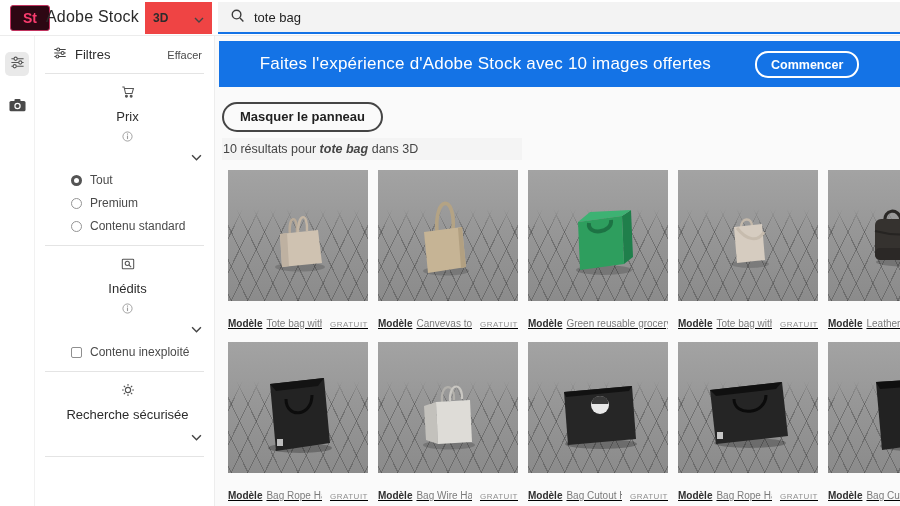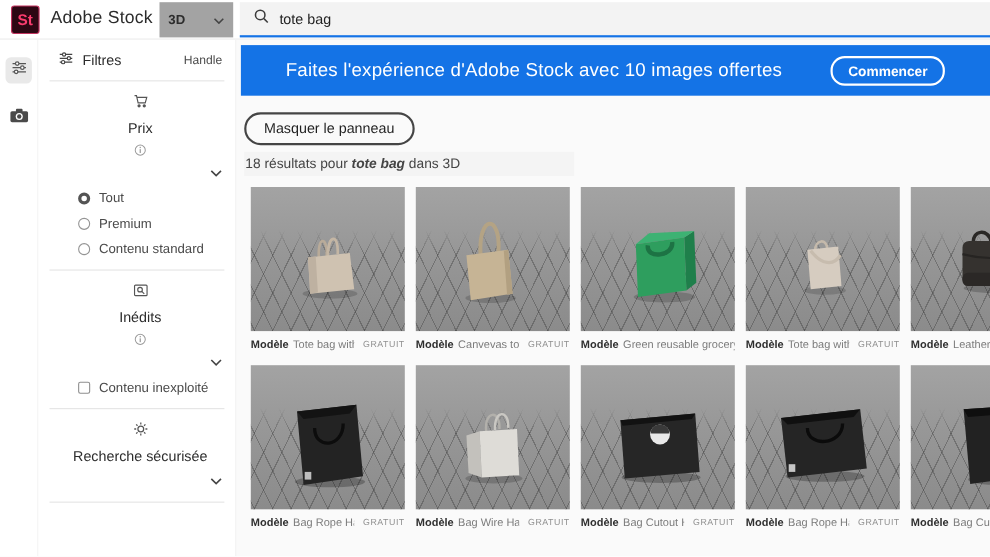--- a/index.html
+++ b/index.html
@@ -3,25 +3,25 @@
 <meta charset="utf-8">
 <style>
   * { margin:0; padding:0; box-sizing:border-box; }
   html,body { width:900px; height:506px; }
   body { font-family:"Liberation Sans", sans-serif; background:#fff; overflow:hidden; }
   .screen { position:relative; width:900px; height:506px; overflow:hidden; background:#fff; }
 
   
   .topbar { position:absolute; top:0; left:0; right:0; height:36px; background:#fff;
             border-bottom:1px solid #ececec; z-index:5; }
-  .logo { position:absolute; left:10px; top:5px; width:26px; height:26px; background:#2d0713;
+  .logo { position:absolute; left:10px; top:5px; width:40px; height:26px; background:#2d0713;
           border:1px solid #c2335f; border-radius:3px; color:#fa3c6e; font-weight:bold;
           font-size:14px; display:flex; align-items:center; justify-content:center; }
   .brand { position:absolute; left:46px; top:8px; font-size:16px; color:#2b2b2b; letter-spacing:.2px; }
-  .category { position:absolute; left:145px; top:2px; width:67px; height:32px; background:#a3a3a3;
+  .category { position:absolute; left:145px; top:2px; width:67px; height:32px; background:#ef4444;
               display:flex; align-items:center; padding:0 8px; cursor:pointer; }
   .category .cat-label { font-size:12px; font-weight:bold; color:#2c2c2c; }
   .category .chev { margin-left:auto; }
   .searchbar { position:absolute; left:218px; top:2px; right:0; height:32px; background:#f3f3f3;
                border-bottom:2px solid #1473e6; display:flex; align-items:center; padding-left:12px; gap:9px; }
   .searchbar input { border:none; background:transparent; outline:none; font-size:13px; color:#222;
                      font-family:"Liberation Sans", sans-serif; width:400px; }
 
   
   .rail { position:absolute; top:36px; left:0; width:35px; bottom:0; background:#fff;
@@ -54,39 +54,39 @@
   
   .main { position:absolute; top:36px; left:215px; right:0; bottom:0; background:#fafafa; overflow:hidden; }
   .banner { position:absolute; top:5px; left:4px; right:0; height:46px; background:#1473e6;
             display:flex; align-items:center; justify-content:center; gap:44px; }
   .banner .msg { color:#fff; font-size:17px; letter-spacing:.2px; }
   .cta { border:2px solid #fff; background:transparent; color:#fff; border-radius:13px;
          padding:5px 14px 4px; font-size:12.5px; font-weight:bold; cursor:pointer;
          font-family:"Liberation Sans", sans-serif; }
   .hide-panel { position:absolute; top:66px; left:7px; border:2px solid #454545; background:transparent;
                 color:#1f1f1f; border-radius:16px; padding:5px 16px 6px; font-size:13px; cursor:pointer;
-                font-family:"Liberation Sans", sans-serif; }
+                font-family:"Liberation Sans", sans-serif;font-weight:bold; }
   .results-band { position:absolute; top:102px; left:7px; width:300px; background:#f4f4f4;
                   padding:4px 0 4px 1px; font-size:12.5px; color:#454545; }
   .results-band .q { font-weight:bold; font-style:italic; }
 
   
   .grid { position:absolute; top:134px; left:13px; display:grid;
           grid-template-columns:repeat(5, 140px); column-gap:10px; row-gap:13px; }
   .card { width:140px; cursor:pointer; }
   .thumb { position:relative; width:140px; height:131px; overflow:hidden;
            background:linear-gradient(180deg,#a3a3a3 0%,#979797 45%,#8b8b8b 100%); }
   .floor { position:absolute; left:-20%; right:-20%; top:30%; bottom:-4%;
            background-image:
              repeating-linear-gradient(64deg,  rgba(58,58,58,.38) 0 1px, transparent 1px 15px),
              repeating-linear-gradient(-64deg, rgba(58,58,58,.38) 0 1px, transparent 1px 15px);
            -webkit-mask-image:linear-gradient(180deg, transparent 0, #000 22%);
            mask-image:linear-gradient(180deg, transparent 0, #000 22%); }
   .thumb svg { position:absolute; inset:0; }
-  .caption { display:flex; align-items:flex-start; margin-top:7px; }
+  .caption { display:flex; align-items:flex-end; margin-top:17px;text-decoration:underline; }
   .caption .type { font-size:10px; font-weight:bold; color:#2f2f2f; flex:none; }
   .caption .title { font-size:10px; color:#7b7b7b; margin-left:4px; flex:1 1 auto;
                     white-space:nowrap; overflow:hidden; }
   .caption .badge { font-size:8px; color:#8f8f8f; letter-spacing:.5px; flex:none; padding-left:8px; }
 </style>
 </head>
 <body>
 
 <div class="screen">
 
@@ -139,21 +139,21 @@
     <div class="side-head">
       <span>
         <svg width="14" height="14" viewBox="0 0 16 16" fill="none" stroke="#444" stroke-width="1.2">
           <path d="M1.5 4h13M1.5 8h13M1.5 12h13"></path>
           <circle cx="6" cy="4" r="1.7" fill="#fff"></circle>
             <circle cx="11" cy="8" r="1.7" fill="#fff"></circle>
             <circle cx="5" cy="12" r="1.7" fill="#fff"></circle>
         </svg>
       </span>
       <span class="t">Filtres</span>
-      <span class="clear">Handle</span>
+      <span class="clear">Effacer</span>
     </div>
     <hr class="divider">
 
     <div class="section">
       <div class="sec-head">
         <span>
           <svg width="14" height="14" viewBox="0 0 16 16" fill="none" stroke="#555" stroke-width="1.2">
             <path d="M1.5 2.2h2l1.7 7.6h7.4l1.6-5.8H4.4"></path>
             <circle cx="6.2" cy="12.8" r="1.1" fill="#555"></circle>
               <circle cx="11.6" cy="12.8" r="1.1" fill="#555"></circle>
@@ -239,21 +239,21 @@
 
   <div class="main">
     <div class="banner">
       <span class="msg">Faites l'expérience d'Adobe Stock avec 10 images offertes</span>
       <button class="cta">Commencer</button>
     </div>
 
     <button class="hide-panel">Masquer le panneau</button>
 
     <div class="results-band">
-      <span>18 résultats pour </span><span class="q">tote bag</span><span> dans 3D</span>
+      <span>10 résultats pour </span><span class="q">tote bag</span><span> dans 3D</span>
     </div>
 
     <div class="grid">
   <div class="card">
     <div class="thumb">
             <div class="floor"></div>
             <svg viewBox="0 0 140 131" width="140" height="131">
               <ellipse cx="72" cy="97" rx="25" ry="4.5" fill="rgba(0,0,0,.16)"></ellipse>
       <path d="M62,66 C60,44 70,44 69,63" stroke="#b9ab99" stroke-width="2.4" fill="none"></path>
       <path d="M70,64 C70,42 80,42 79,61" stroke="#c4b6a4" stroke-width="2.4" fill="none"></path>

